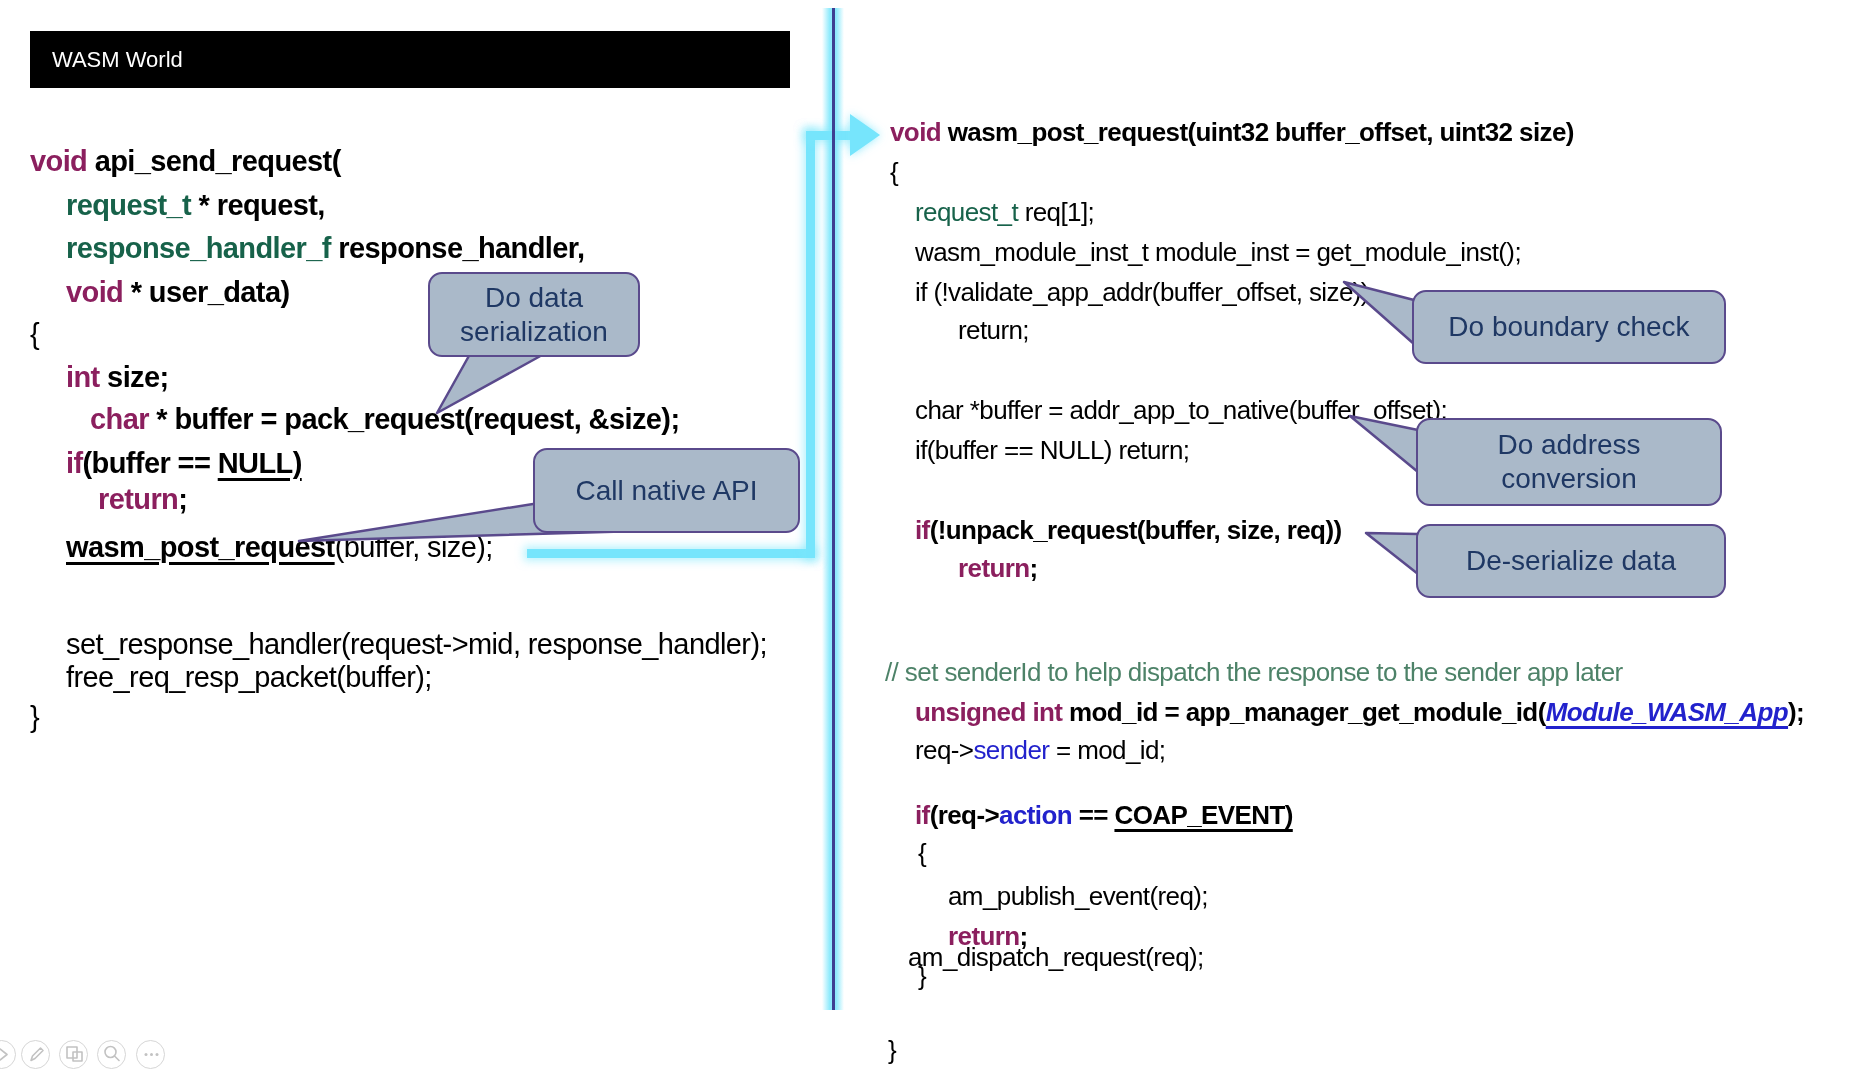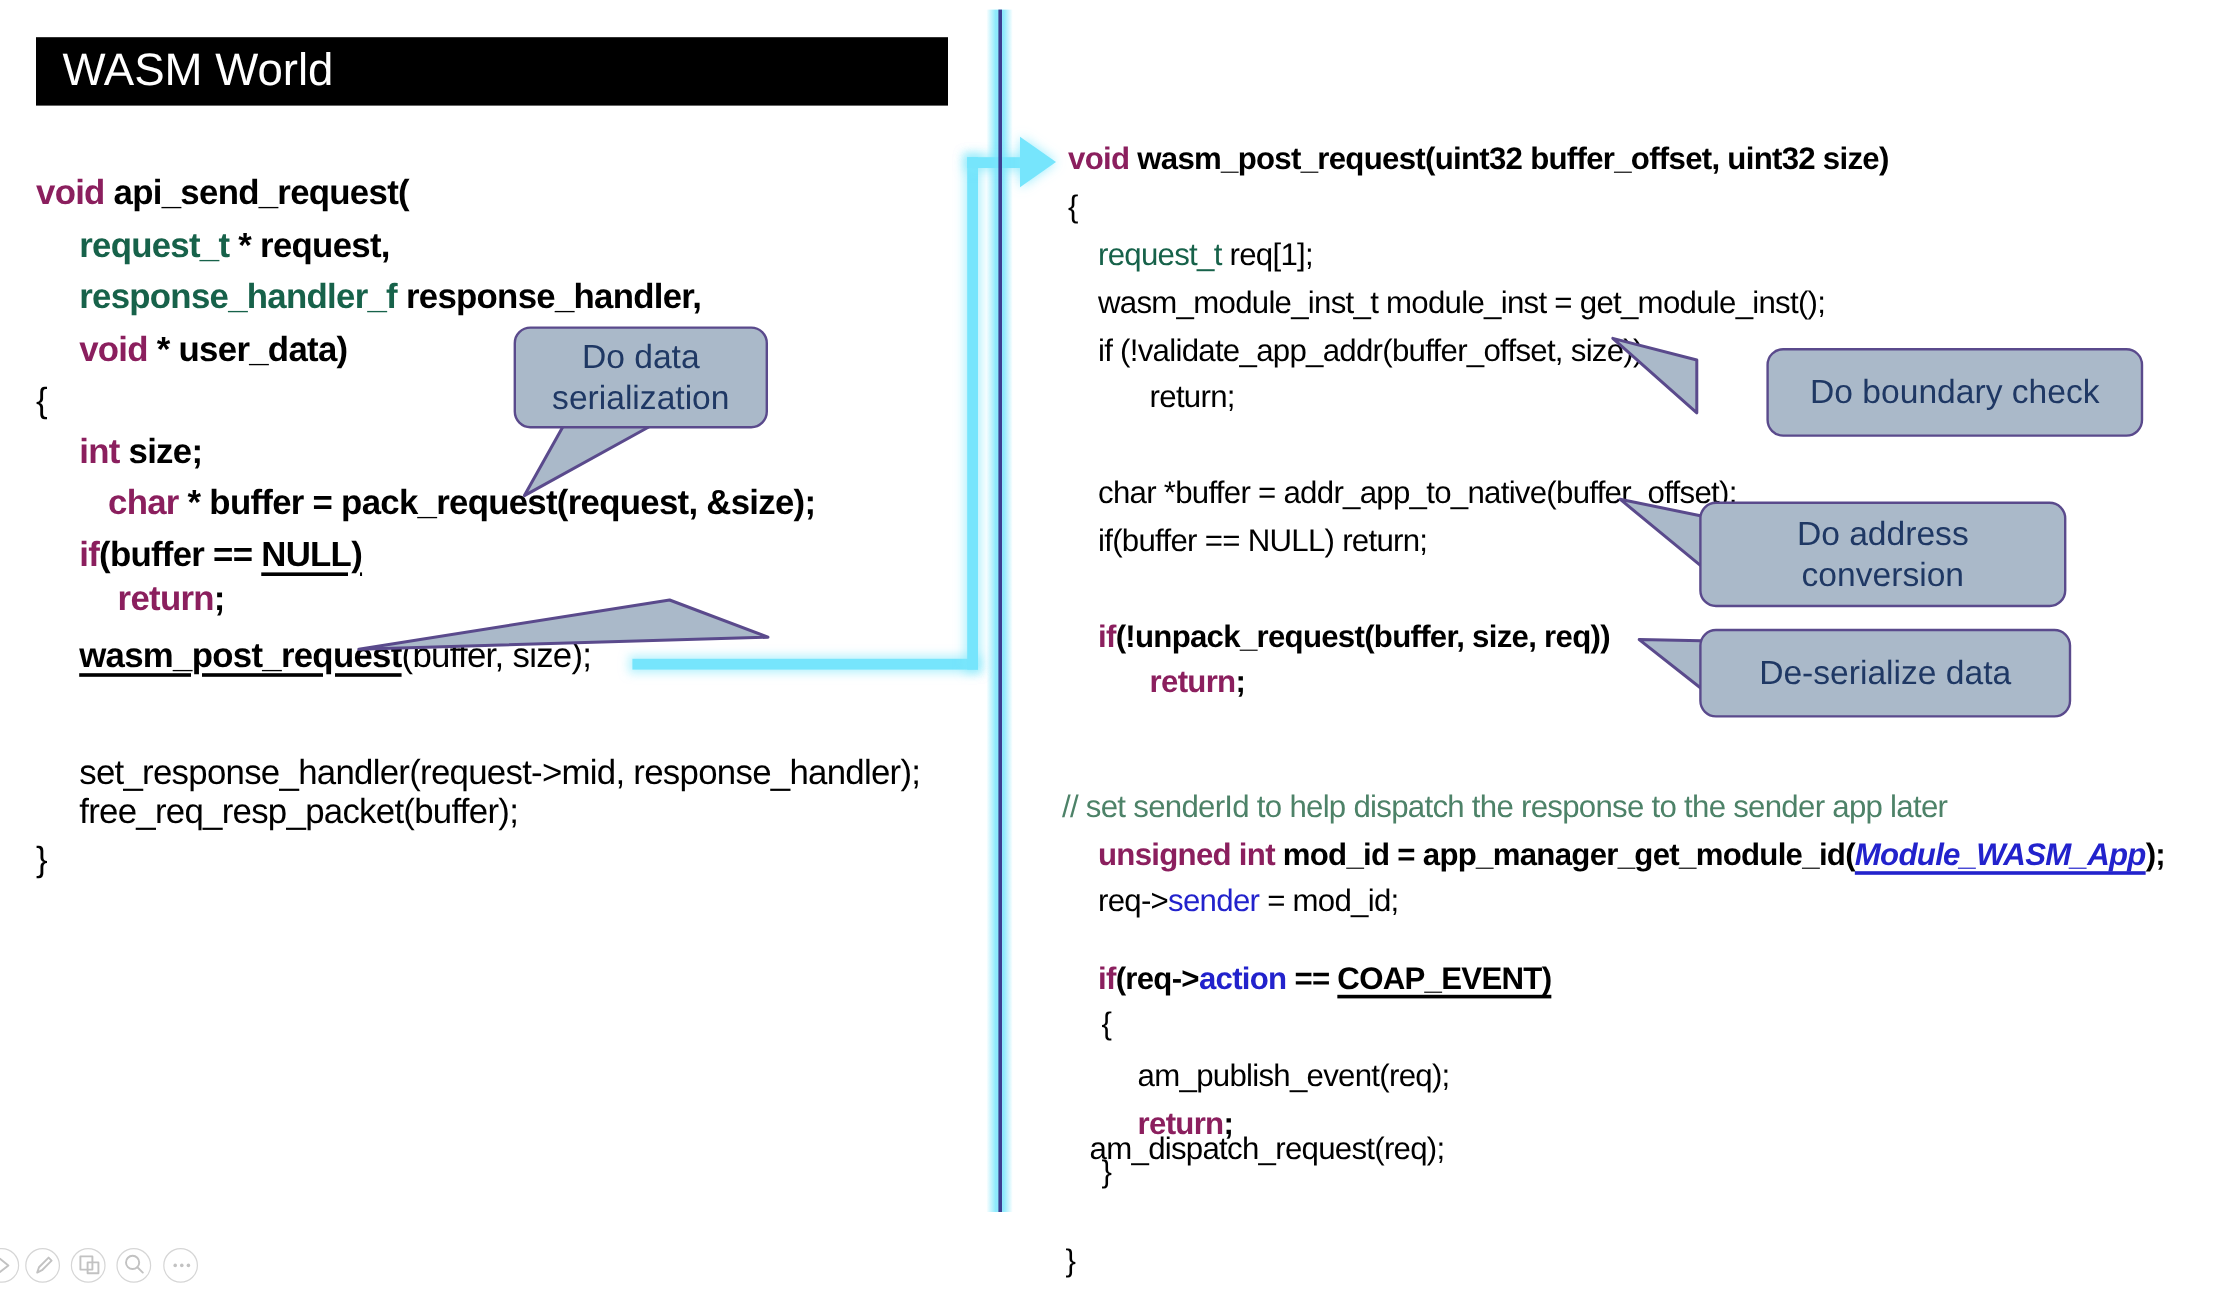--- a/index.html
+++ b/index.html
@@ -1,21 +1,21 @@
 <!DOCTYPE html>
 <html style="--black_bar: #000000; --purple_bar: #6b4a9f; --purple_bar_border: #533a7e; --kw: #8b1f5e; --ty: #17624a; --cm: #4d8268; --bl: #2222cc; --cyan: #76e5fc; --divider_core: #3d3f92; --callout_fill: #aab9c9; --callout_border: #5a4a8c; --callout_text: #1f3864;"><head>
 <meta charset="utf-8">
 <style>
   html,body{margin:0;padding:0;background:#fff;}
   .canvas{position:relative;width:1856px;height:1075px;background:#fff;overflow:hidden;
           font-family:"Liberation Sans",sans-serif;}
 
   
   .bar{position:absolute;top:31px;height:57px;display:flex;align-items:center;
-       color:#fff;font-size:38px;z-index:4;box-sizing:border-box;}
+       color:#fff;font-size:22px;z-index:4;box-sizing:border-box;}
   .bar-wasm{left:30px;width:760px;background:var(--black_bar);padding-left:22px;}
   .bar-native{left:860px;width:996px;background:var(--purple_bar);
               border:2px solid var(--purple_bar_border);padding-left:26px;}
 
   
   .divider-glow{position:absolute;left:822px;top:8px;width:22px;height:1002px;z-index:1;
     background:linear-gradient(90deg,rgba(130,232,252,0),rgba(130,232,252,.9) 35%,rgba(130,232,252,.9) 65%,rgba(130,232,252,0));}
   .divider-core{position:absolute;left:832px;top:8px;width:3px;height:1002px;
     background:var(--divider_core);z-index:2;}
   .flow{position:absolute;background:var(--cyan);z-index:1;
@@ -45,21 +45,21 @@
   .seg-bli{color:var(--bl);font-weight:bold;font-style:italic;text-decoration:underline;
            text-decoration-thickness:2.5px;text-underline-offset:5px;}
 
   
   .callout{position:absolute;background:var(--callout_fill);
     border:2.5px solid var(--callout_border);border-radius:14px;z-index:3;
     display:flex;flex-direction:column;justify-content:center;align-items:center;
     color:var(--callout_text);font-size:28px;line-height:34px;box-sizing:border-box;}
   .co-ser{left:428px;top:272px;width:212px;height:85px;}
   .co-api{left:533px;top:448px;width:267px;height:85px;}
-  .co-bnd{left:1472px;top:290px;width:314px;height:74px;}
+  .co-bnd{left:1412px;top:290px;width:314px;height:74px;}
   .co-adr{left:1416px;top:418px;width:306px;height:88px;}
   .co-des{left:1416px;top:524px;width:310px;height:74px;}
   .tails{position:absolute;left:0;top:0;z-index:2;pointer-events:none;}
   .tail{fill:var(--callout_fill);stroke:var(--callout_border);stroke-width:2.5;stroke-linejoin:round;}
 
   
   .tool{position:absolute;width:29px;height:29px;border:1.5px solid #d6d6d6;
         border-radius:50%;z-index:5;background:#fff;box-sizing:border-box;
         display:flex;align-items:center;justify-content:center;}
   .tool svg{stroke:#c2c2c2;fill:none;stroke-width:1.6;stroke-linecap:round;stroke-linejoin:round;}
@@ -126,20 +126,23 @@
     <polygon class="tail" points="558,500 299,541 640,531"></polygon>
     <polygon class="tail" points="1414,300 1344,282 1414,344"></polygon>
     <polygon class="tail" points="1418,430 1350,416 1418,472"></polygon>
     <polygon class="tail" points="1418,534 1366,533 1418,574"></polygon>
   </svg>
 
   <div class="callout co-ser">
     <div>Do data</div>
     <div>serialization</div>
   </div>
+  <div class="callout co-api">
+    <div>Call native API</div>
+  </div>
   <div class="callout co-bnd">
     <div>Do boundary check</div>
   </div>
   <div class="callout co-adr">
     <div>Do address</div>
     <div>conversion</div>
   </div>
   <div class="callout co-des">
     <div>De-serialize data</div>
   </div>

